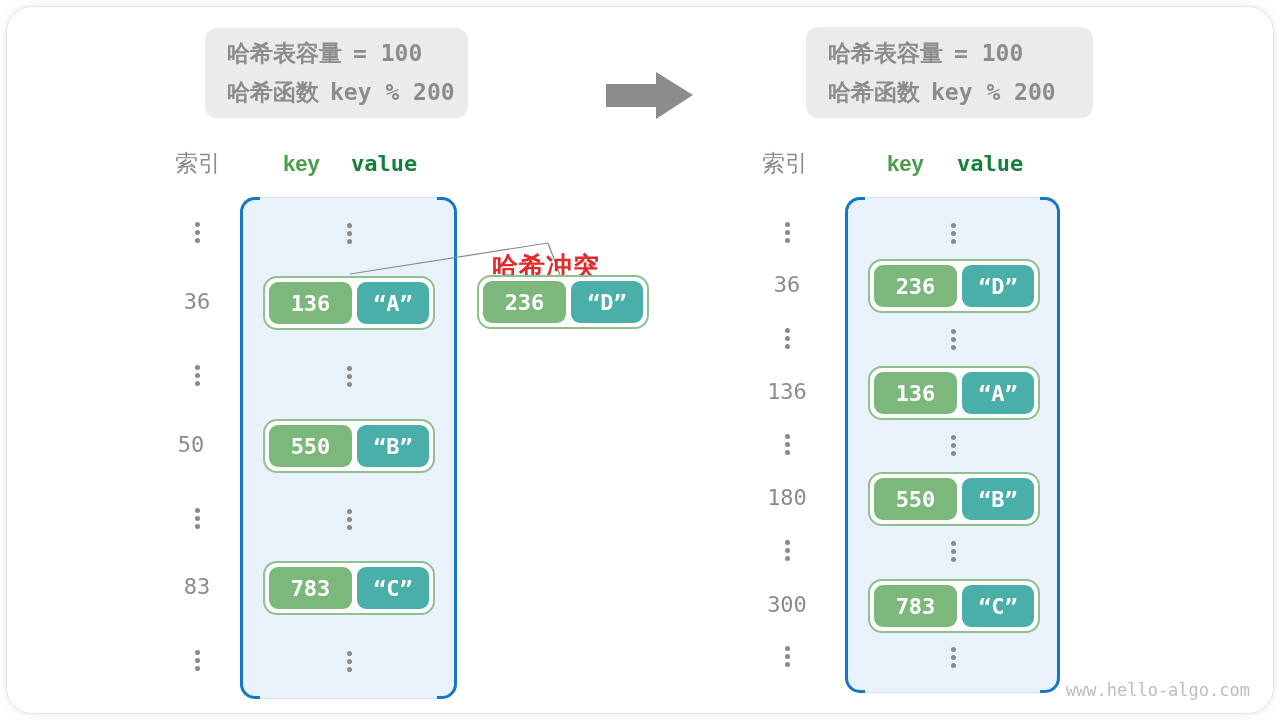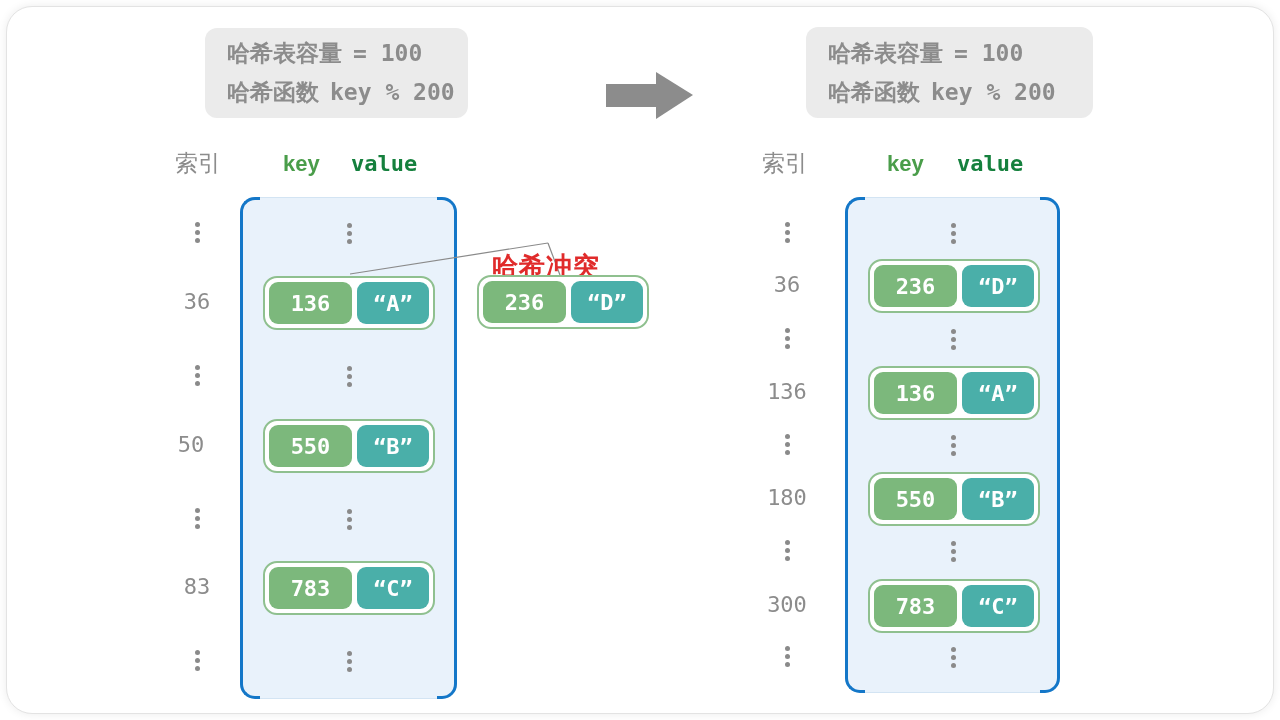--- a/index.html
+++ b/index.html
@@ -236,13 +236,14 @@
       <div class="cell k">783</div>
       <div class="cell v">“C”</div>
     </div>
     <div class="dots" style="left:104px;top:449px">
         <i></i>
         <i></i>
         <i></i>
       </div>
   </div>
 
+  <div class="watermark">www.hello-algo.com</div>
 </div>
 
 </body></html>

